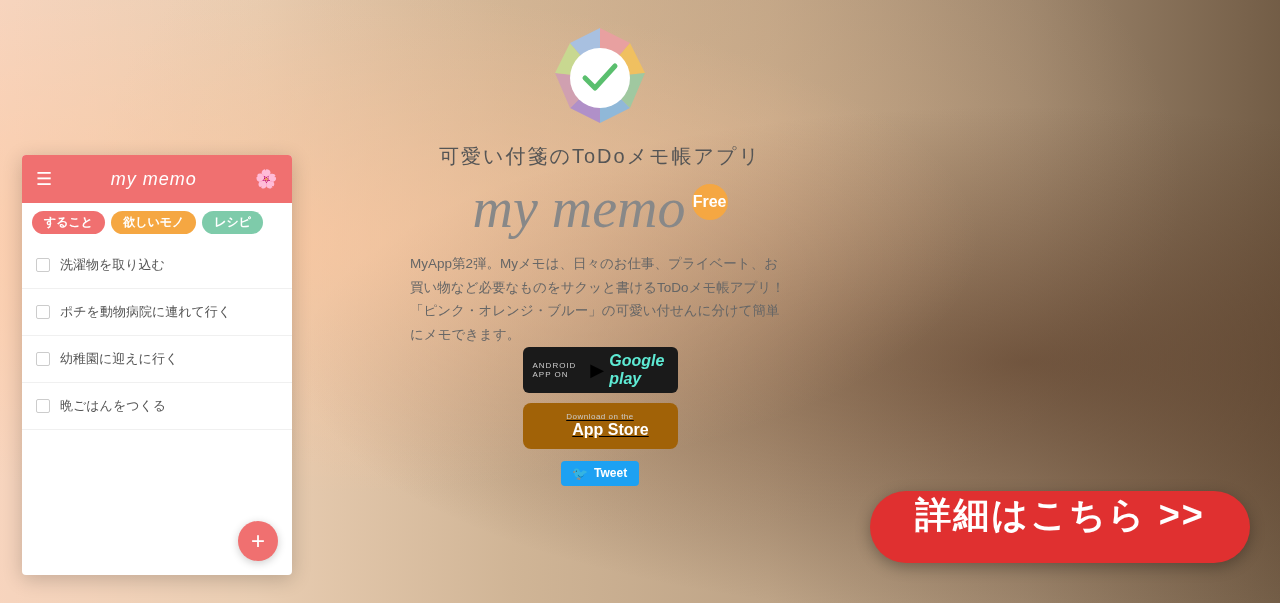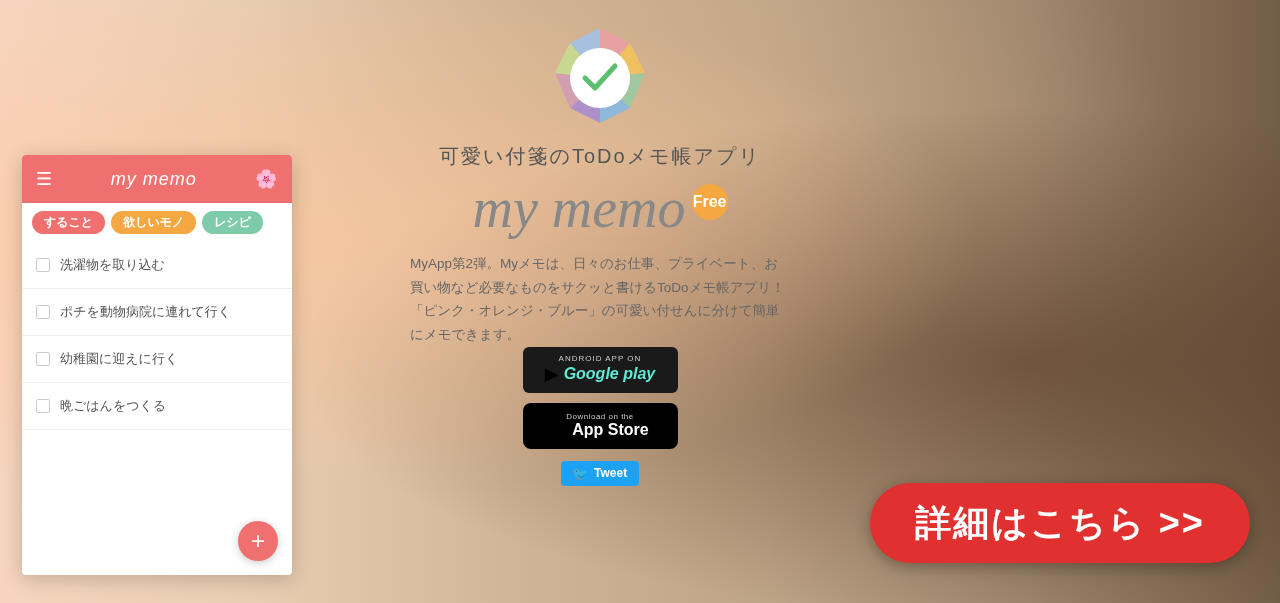--- a/index.html
+++ b/index.html
@@ -230,21 +230,21 @@
       gap: 10px;
       align-items: center;
     }
 
     .google-play-btn {
       width: 155px;
       height: 46px;
       background: #1a1a1a;
       border-radius: 6px;
       display: flex;
-      flex-direction: column;
+      flex-direction: row;
       align-items: center;
       justify-content: center;
       cursor: pointer;
       padding: 4px 10px;
     }
 
     .google-play-top {
       font-size: 8px;
       color: #ccc;
       letter-spacing: 1px;
@@ -264,28 +264,29 @@
     .google-play-text {
       font-size: 16px;
       font-weight: bold;
       color: #5eead4;
       font-style: italic;
     }
 
     .app-store-btn {
       width: 155px;
       height: 46px;
-      background: #000000;
+      background: #a16207;
       border-radius: 8px;
       display: flex;
       flex-direction: column;
       align-items: center;
       justify-content: center;
       cursor: pointer;
       padding: 4px 10px;
+      text-decoration: underline;
     }
 
     .app-store-top {
       font-size: 8px;
       color: #ccc;
       letter-spacing: 0.5px;
     }
 
     .app-store-main {
       display: flex;
@@ -322,25 +323,24 @@
     .tweet-icon {
       font-size: 13px;
     }
 
     
     .cta-button {
       position: absolute;
       right: 30px;
       bottom: 40px;
       width: 380px;
-      height: 80px;
+      height: 72px;
       background: #e03030;
       border-radius: 50px;
       display: flex;
-      align-items: center;
       justify-content: center;
       cursor: pointer;
       box-shadow: 0 4px 15px rgba(0,0,0,0.3);
     }
 
     .cta-text {
       font-size: 36px;
       font-weight: bold;
       color: white;
       font-family: 'Hiragino Kaku Gothic Pro', 'Meiryo', sans-serif;

